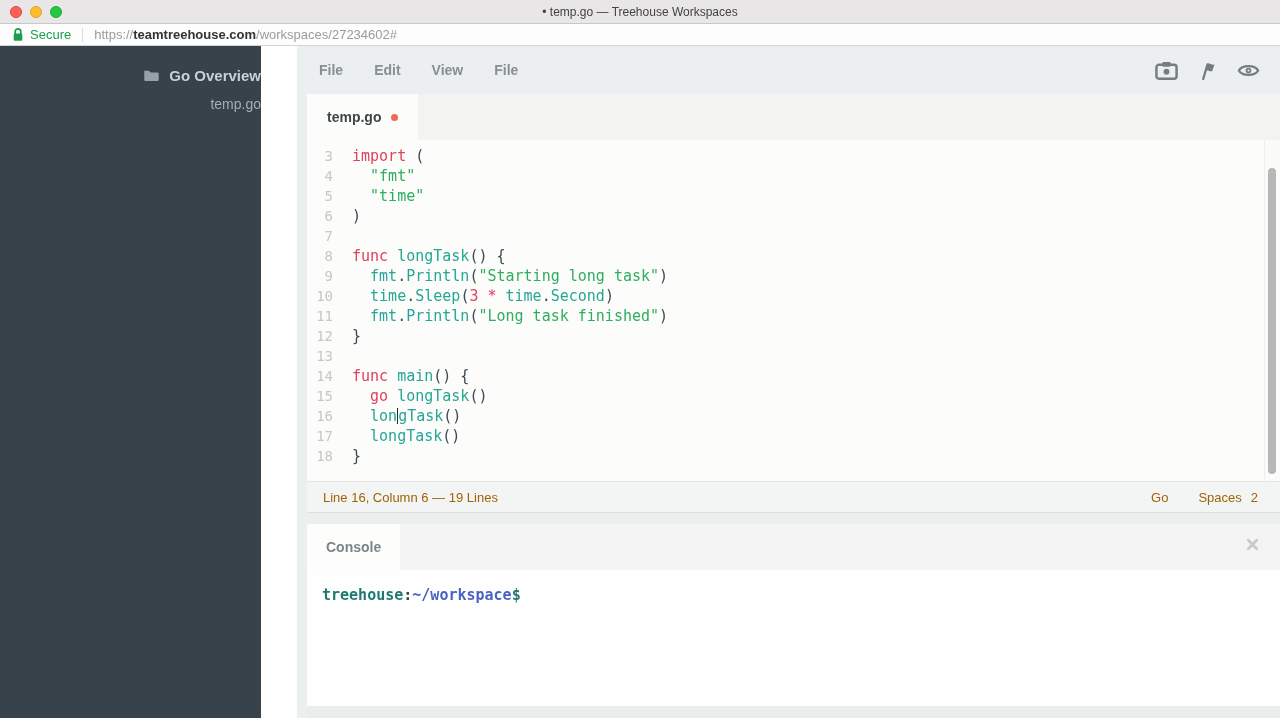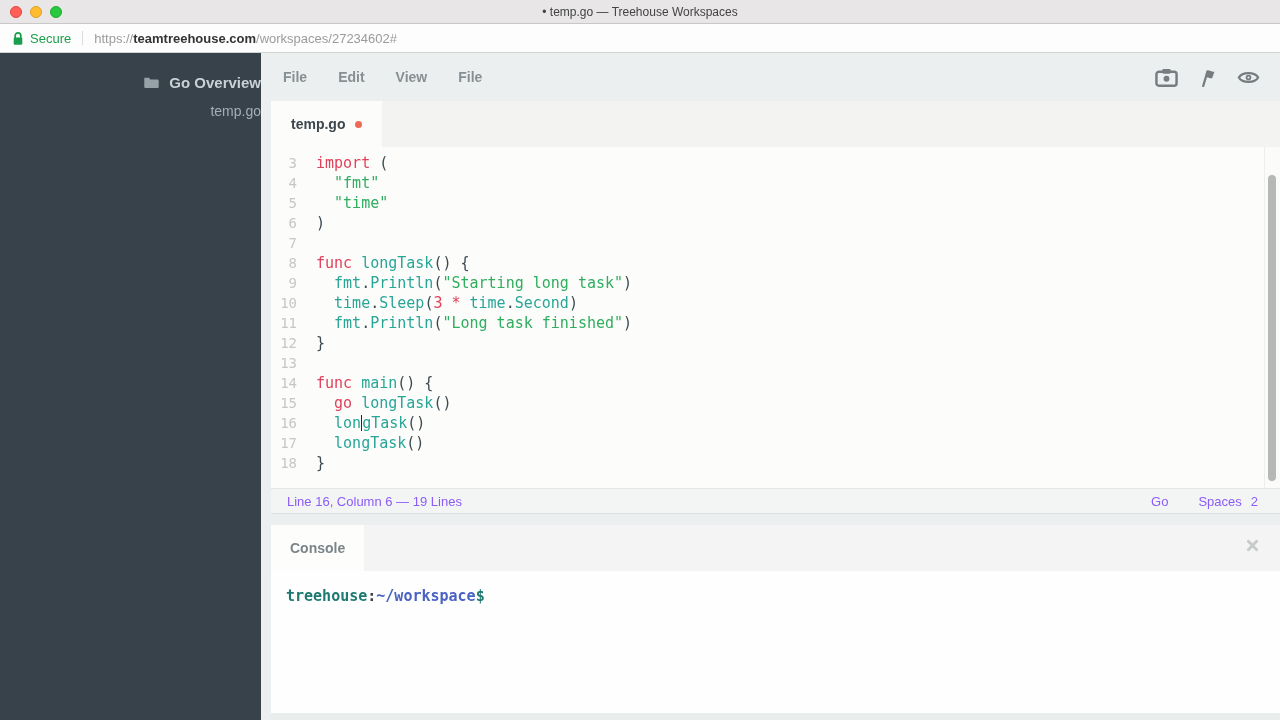--- a/index.html
+++ b/index.html
@@ -18,40 +18,40 @@
   }
   .lights { position:absolute; left:10px; top:6px; display:flex; gap:8px; }
   .light { width:12px; height:12px; border-radius:50%; }
   .light.red    { background:#ff5f57; border:0.5px solid #e0443e; }
   .light.yellow { background:#febc2e; border:0.5px solid #dea123; }
   .light.green  { background:#28c840; border:0.5px solid #1dad2b; }
   .win-title { font-size:12px; color:#434343; }
 
   
   .urlbar {
-    height:29px; background:#fdfdfd; border-bottom:1px solid #d4d4d4;
+    height:22px; background:#fdfdfd; border-bottom:1px solid #d4d4d4;
     display:flex; align-items:center; padding-left:12px; font-size:13px;
   }
   .secure-label { color:var(--secure-green); margin-left:6px; }
   .url-divider { width:1px; height:14px; background:#dcdcdc; margin:0 11px; }
   .url-scheme, .url-path { color:#9b9b9b; }
   .url-domain { color:#333; font-weight:bold; }
 
   
   .content { display:flex; height:672px; }
 
   .sidebar {
     width:261px; flex:none; background:var(--sidebar-bg); padding-top:15px;
   }
   .side-item { display:flex; align-items:center; gap:9px; padding:6px 0 6px 22px; cursor:default;justify-content:flex-end; }
   .side-item .label-main { color:var(--sidebar-text); font-weight:bold; font-size:15px; }
   .side-item.file { padding-left:44px; }
   .side-item .label-dim { color:var(--sidebar-text-dim); font-size:14px; }
 
-  .main { flex:1; background:#ecefef; padding-left:10px; display:flex; flex-direction:column; }
+  .main { flex:1; background:#ecefef; padding-left:10px; display:flex; flex-direction:column;margin-left:36px; }
 
   
   .menubar { height:48px; flex:none; display:flex; align-items:center; padding-left:12px; }
   .menu-items { display:flex; gap:31px; font-size:14px; color:#878f93; font-weight:bold; }
   .menu-item { cursor:default; }
   .menu-actions { margin-left:auto; display:flex; gap:19px; padding-right:20px; align-items:center; }
   .menu-actions svg { display:block; }
 
   
   .tabbar { height:46px; flex:none; background:#f3f3f1; display:flex; }
@@ -76,23 +76,23 @@
   .tok-pl  { color:var(--plain); }
   .tok-caret { display:inline-block; width:0; height:16px; border-left:1.5px solid #1c2b33;
                vertical-align:-3px; }
   .sb-track { position:absolute; top:0; right:0; width:16px; height:100%;
               background:#fbfbf9; border-left:1px solid #eeeeec; }
   .sb-thumb { position:absolute; top:28px; right:4px; width:8px; height:306px;
               border-radius:4px; background:#b5b8b6; }
 
   
   .statusbar {
-    height:26px; flex:none; background:#f3f5f4; border-top:1px solid #e3e6e4;
+    height:32px; flex:none; background:#f3f5f4; border-top:1px solid #e3e6e4;
     border-bottom:1px solid #dcdfdd; display:flex; align-items:center;
-    font-size:13px; color:#8b5cf6; padding:0 22px 0 16px;
+    font-size:13px; color:#a16207; padding:0 22px 0 16px;
   }
   .status-right { margin-left:auto; display:flex; gap:30px; align-items:center; }
   .indent-group { display:flex; gap:9px; }
 
   .panel-gap { height:11px; flex:none; }
 
   
   .console-panel { flex:1; display:flex; flex-direction:column; }
   .console-header { height:46px; flex:none; background:#f3f4f3; display:flex; position:relative; }
   .console-tab { background:#fdfdfc; padding:16px 19px; display:flex; align-items:center;

